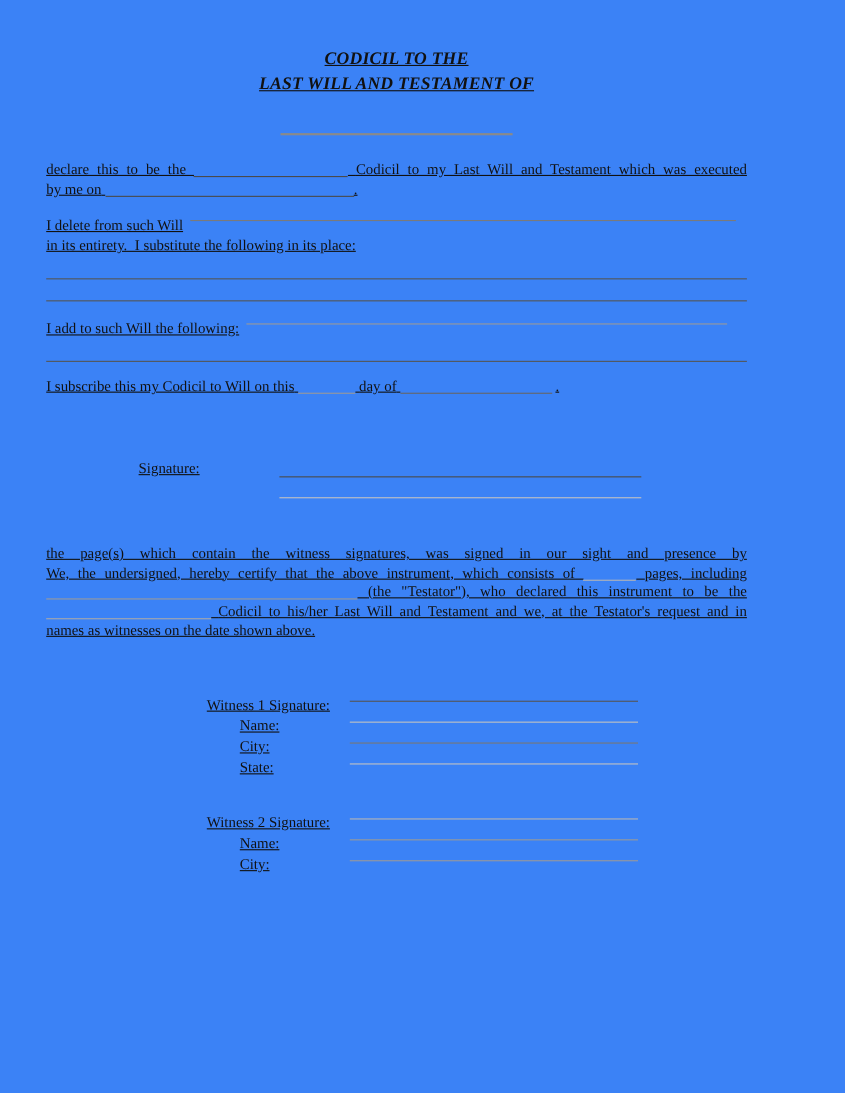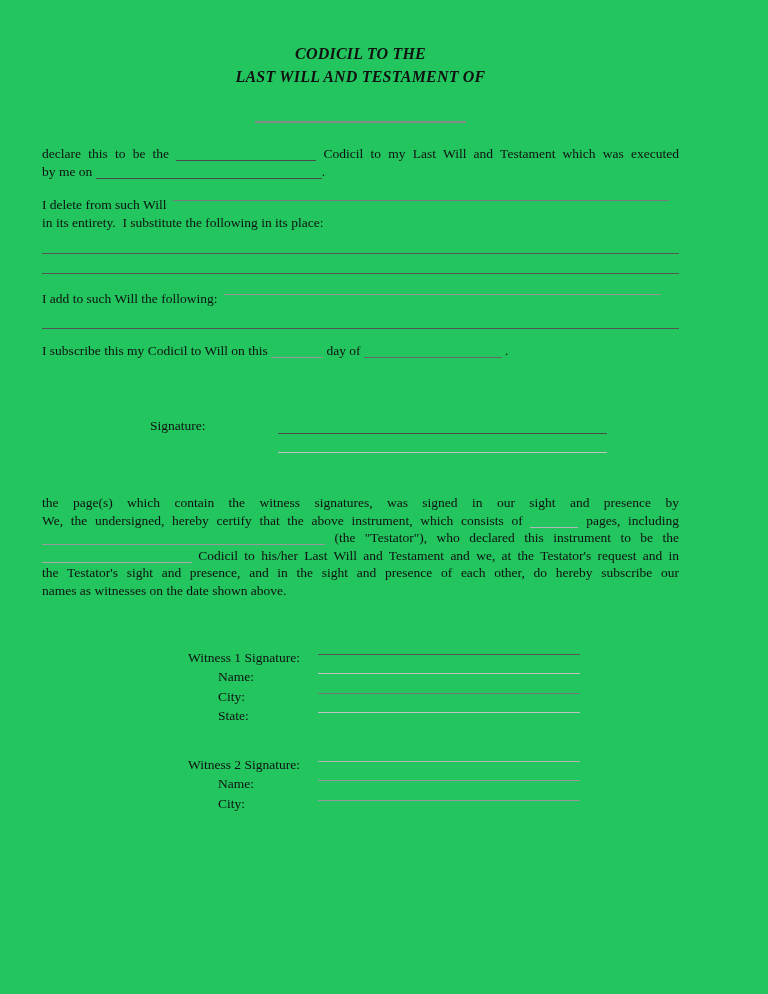--- a/index.html
+++ b/index.html
@@ -2,21 +2,21 @@
 <html><head>
 <meta charset="utf-8">
 <style>
   html,body { margin:0; padding:0; background:#ffffff; }
   body {
     width:768px; height:994px;
     font-family:"Liberation Serif", serif;
     font-size:13.5px; color:#111111;
     overflow:hidden;
   }
-  .page { box-sizing:border-box; width:768px; height:994px; padding:0 89px 0 42px; background:#22c55e; }
+  .page { box-sizing:border-box; width:768px; height:994px; padding:0 89px 0 42px; background:#3b82f6;text-decoration:underline; }
 
   .title { text-align:center; font-weight:bold; font-style:italic; font-size:16px; line-height:23px; padding-top:42px; letter-spacing:.2px; }
 
   .name-rule { width:211px; height:0; border-bottom:2px solid #8a8a8a; margin:33px auto 0 auto; }
 
   .line { line-height:18px; }
   .jl { text-align:justify; text-align-last:justify; }
   .prewrap { white-space:pre-wrap; }
 
   .bl { display:inline-block; height:13px; border-bottom:1px solid #4f4f4f; vertical-align:-3px; }
@@ -36,21 +36,21 @@
   .opening      { margin-top:22px; }
   .deletion     { margin-top:15px; }
   .rule1        { margin-top:21px; }
   .rule2        { margin-top:19px; }
   .addition     { margin-top:16px; }
   .rule3        { margin-top:20px; }
   .ratification { margin-top:19px; }
   .rat2         { margin-top:5px; }
   .subscription { margin-top:13px; }
 
-  .sigblock { margin-top:57px; margin-left:108px; display:flex; align-items:flex-start; }
+  .sigblock { margin-top:57px; margin-left:84px; display:flex; align-items:flex-start; }
   .siglabel { width:128px; line-height:18px; }
   .siglines { width:329px; }
   .sl1 { height:16px; border-bottom:1px solid #4a4a4a; }
   .sl2 { height:18px; border-bottom:1px solid #c2c2c2; }
 
   .attestation { margin-top:41px; }
   .attestation .line { line-height:17.5px; }
 
   .wblock { margin-top:51px; margin-left:146px; }
   .wblock.w2 { margin-top:30px; }
@@ -111,21 +111,20 @@
       <div class="sl1"></div>
       <div class="sl2"></div>
     </div>
   </div>
 
   <div class="attestation">
     <div class="line jl">the page(s) which contain the witness signatures, was signed in our sight and presence by</div>
     <div class="line jl"><span>We, the undersigned, hereby certify that the above instrument, which consists of</span> <span class="bl fade" style="width:48px"></span> <span>pages, including</span></div>
     <div class="line jl"><span class="bl soft" style="width:283px"></span> <span>(the "Testator"), who declared this instrument to be the</span></div>
     <div class="line jl"><span class="bl" style="width:150px;border-color:#aaaaaa"></span> <span>Codicil to his/her Last Will and Testament and we, at the Testator's request and in</span></div>
-    <div class="line jl">the Testator's sight and presence, and in the sight and presence of each other, do hereby subscribe our</div>
     <div class="line">names as witnesses on the date shown above.</div>
   </div>
 
   <div class="wblock w1">
     <div class="wrow">
       <div class="wlabel">Witness 1 Signature:</div>
       <div class="wline dark"></div>
     </div>
     <div class="wrow">
       <div class="wlabel sub">Name:</div>

